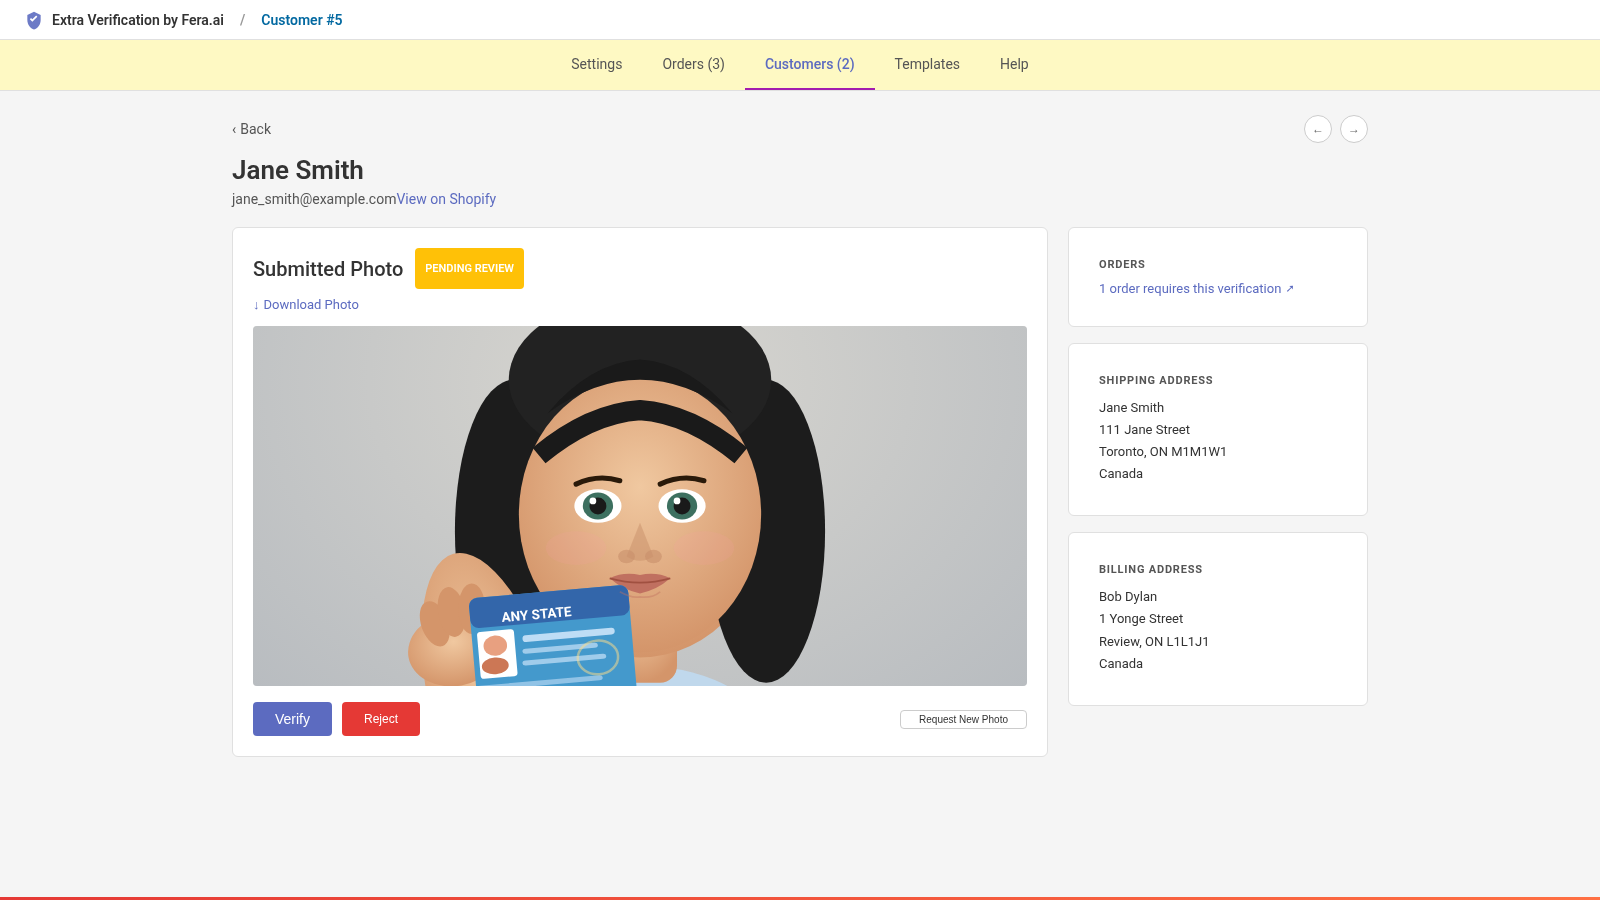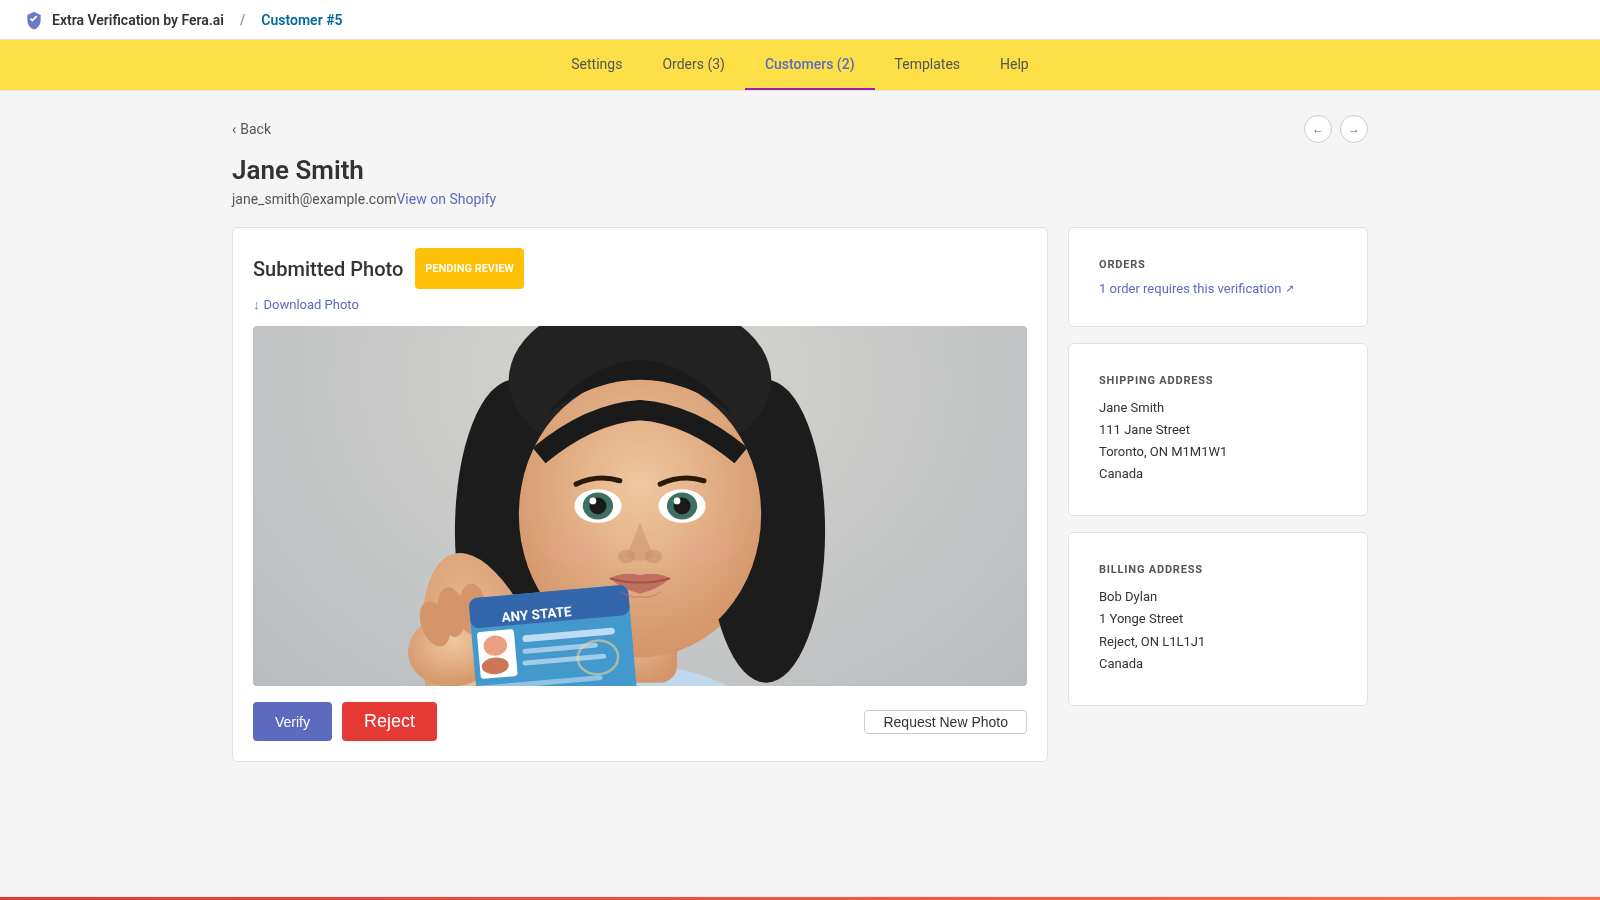--- a/index.html
+++ b/index.html
@@ -29,21 +29,21 @@
     .topbar-divider {
       color: #999;
       margin: 0 8px;
     }
     .topbar-page {
       color: #0369a1;
       font-size: 14px;
     }
     
     .nav {
-      background: #fde047;
+      background: #fef9c3;
       border-bottom: 1px solid #e0e0e0;
       display: flex;
       justify-content: center;
       gap: 0;
     }
     .nav-item {
       padding: 16px 20px;
       font-size: 14px;
       color: #555;
       cursor: pointer;
@@ -187,31 +187,31 @@
       font-size: 14px;
       cursor: pointer;
       font-weight: 500;
     }
     .btn-reject {
       background: #e53935;
       color: #fff;
       border: none;
       padding: 9px 22px;
       border-radius: 4px;
-      font-size: 18px;
+      font-size: 12px;
       cursor: pointer;
       font-weight: 500;
     }
     .btn-request {
       background: #fff;
       color: #333;
       border: 1px solid #ccc;
       padding: 3px 18px;
       border-radius: 4px;
-      font-size: 14px;
+      font-size: 10px;
       cursor: pointer;
     }
     
     .side-card {
       background: #fff;
       border-radius: 6px;
       border: 1px solid #e0e0e0;
       padding: 30px;
       margin-bottom: 16px;
     }
@@ -422,21 +422,21 @@
           <div>Toronto, ON M1M1W1</div>
           <div>Canada</div>
         </div>
       </div>
 
       <div class="side-card">
         <div class="side-card-title">BILLING ADDRESS</div>
         <div class="address-text">
           <div>Bob Dylan</div>
           <div>1 Yonge Street</div>
-          <div>Reject, ON L1L1J1</div>
+          <div>Review, ON L1L1J1</div>
           <div>Canada</div>
         </div>
       </div>
 
     </div>
   </div>
 </div>
 
 <div class="bottom-bar"></div>
 

